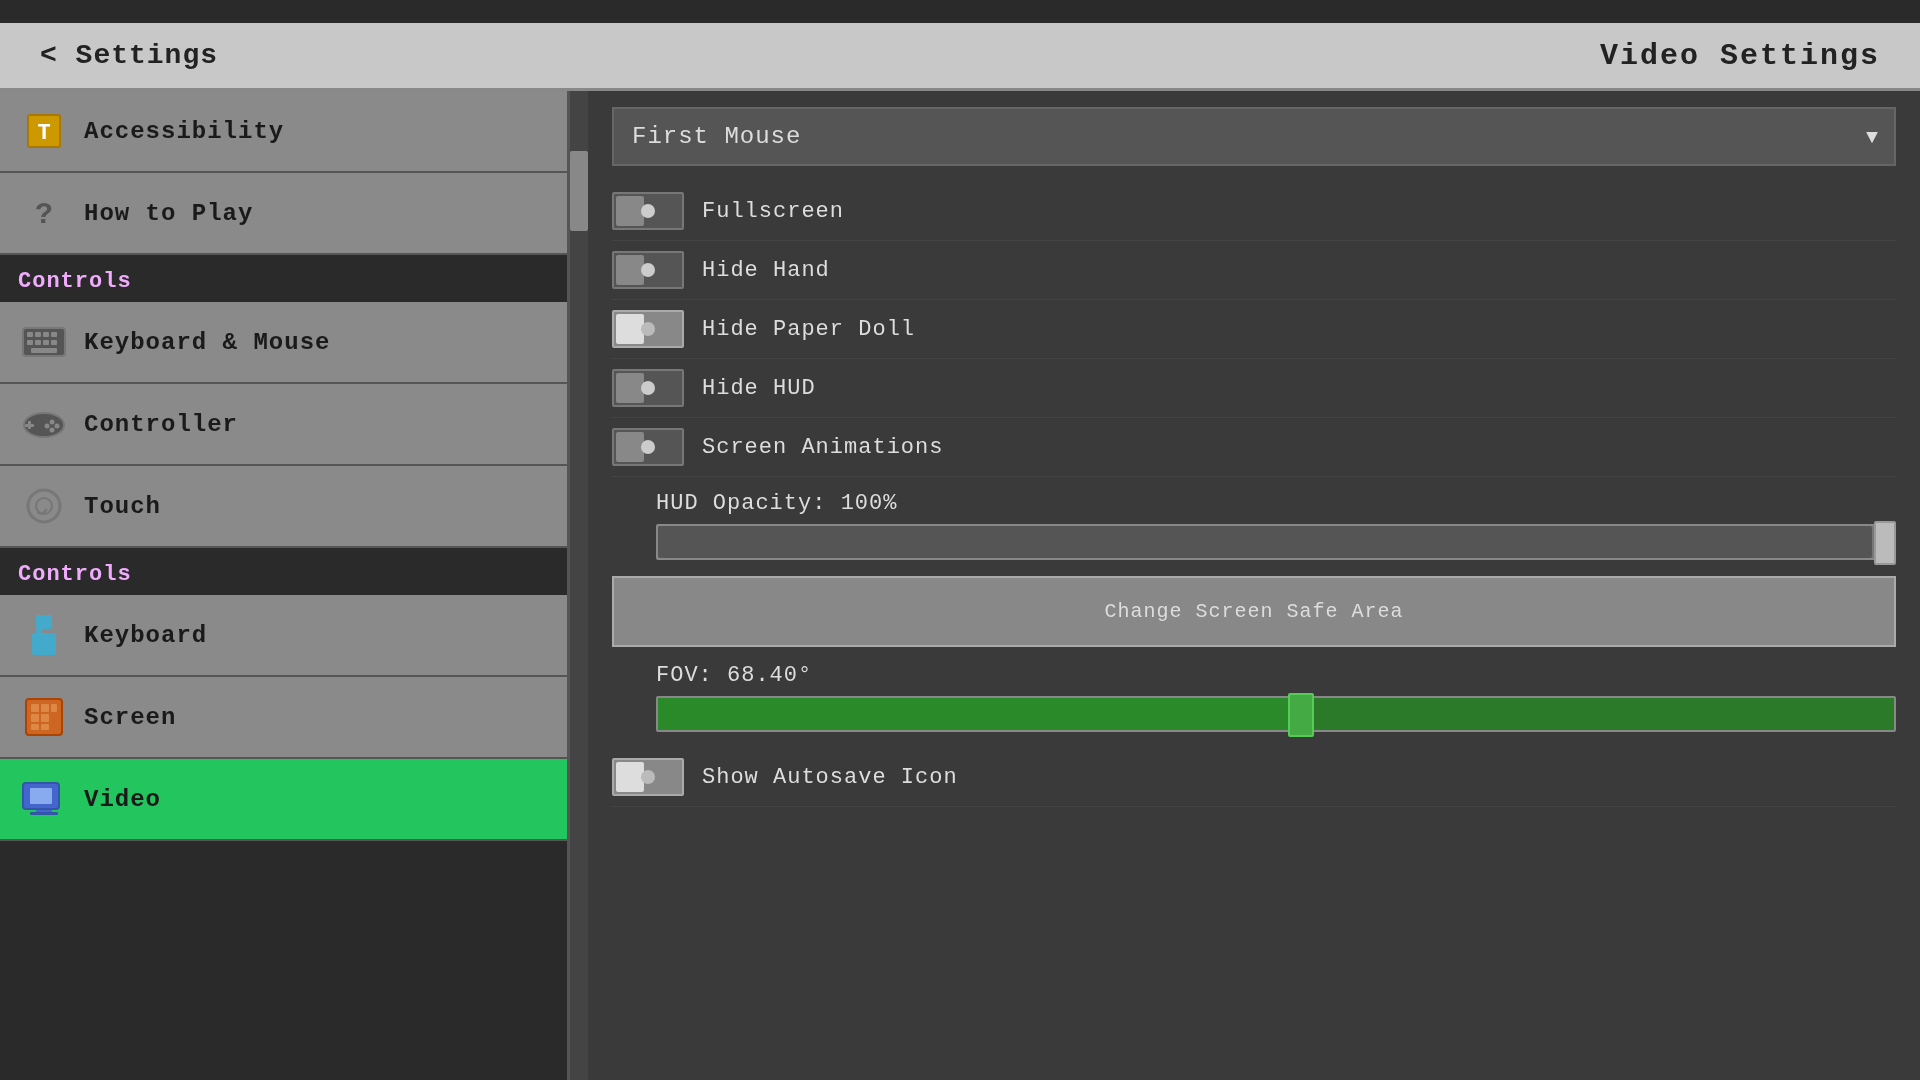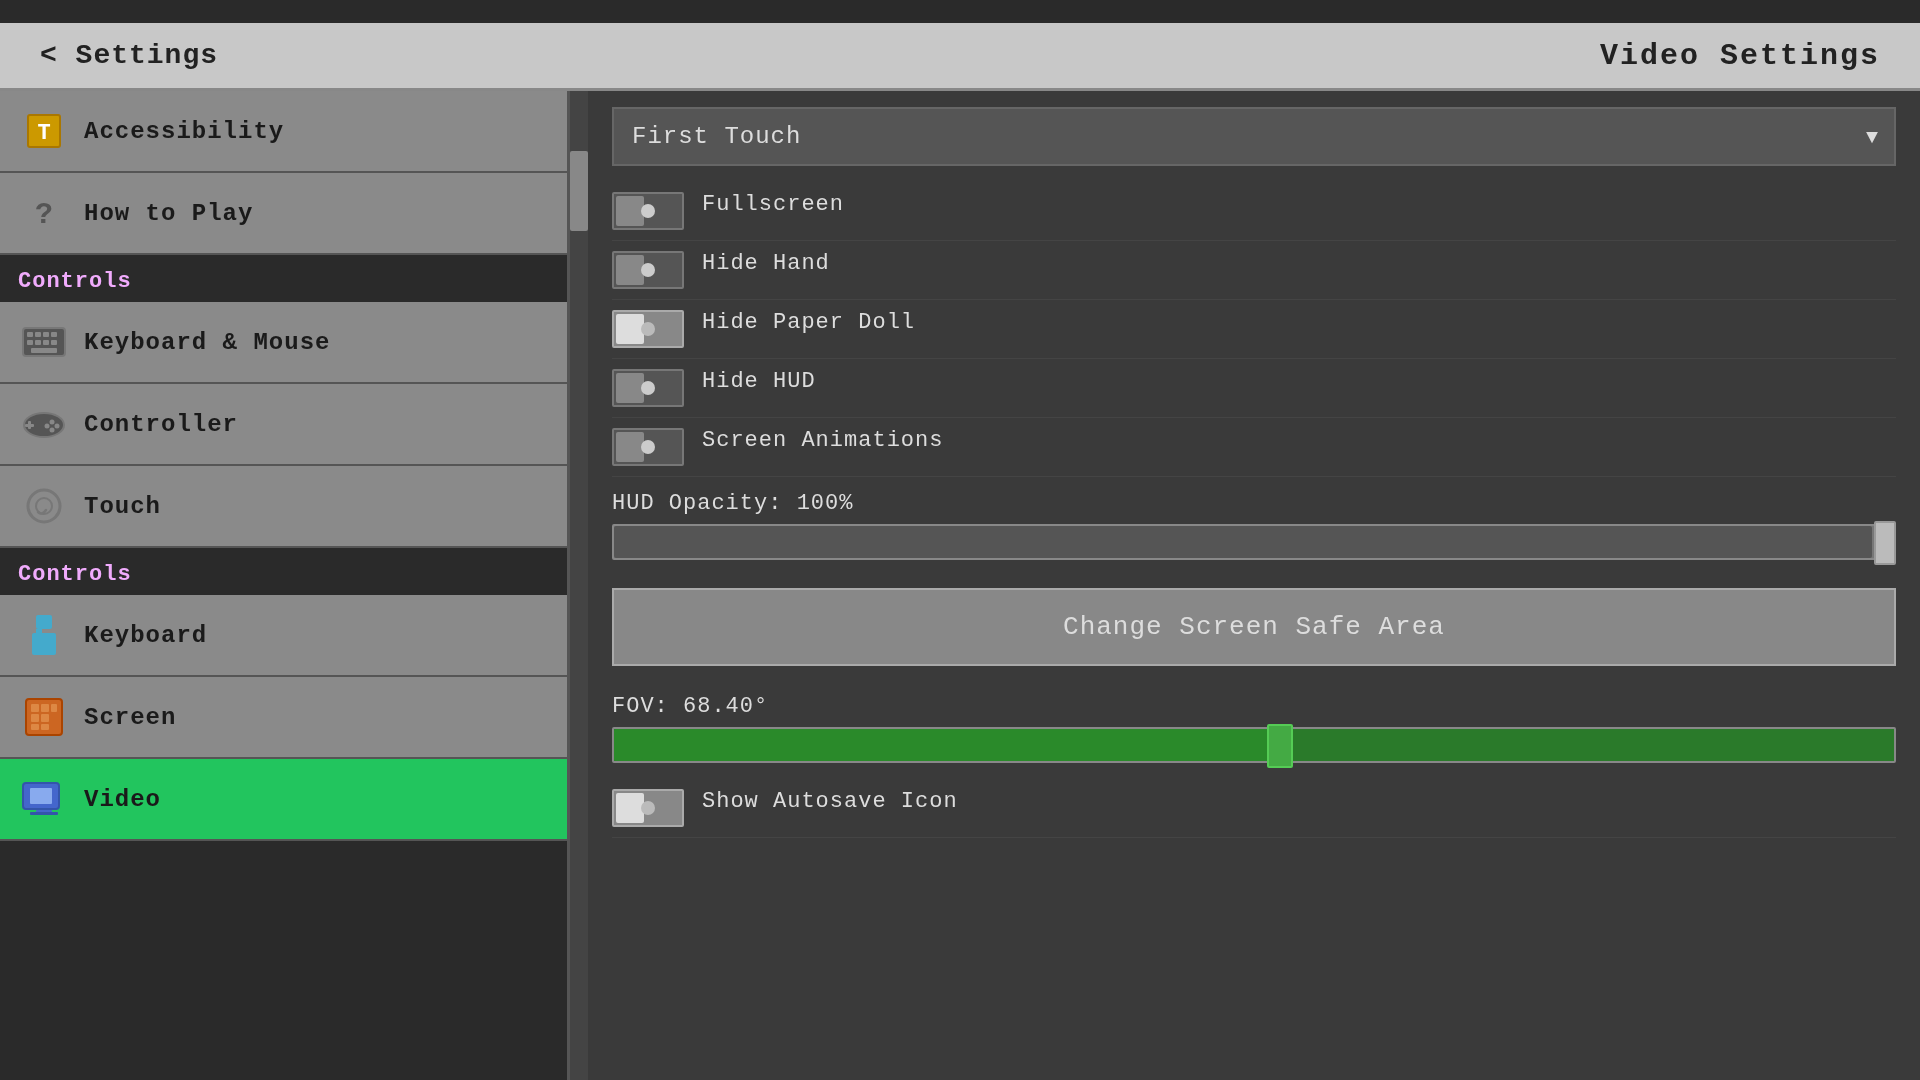--- a/index.html
+++ b/index.html
@@ -147,21 +147,21 @@
 
     
     .settings-list {
       flex: 1;
       overflow-y: auto;
       padding: 0 24px 24px 24px;
     }
 
     .setting-row {
       display: flex;
-      align-items: flex-start;
+      align-items: center;
       gap: 18px;
       padding: 10px 0;
       border-bottom: 1px solid #444;
     }
     .setting-label {
       font-size: 22px;
       color: #ddd;
       letter-spacing: 1px;
       flex: 1;
     }
@@ -194,20 +194,21 @@
       border-radius: 50%;
       position: absolute;
       left: 50%;
       top: 50%;
       transform: translate(-50%, -50%);
     }
 
     
     .slider-section {
       padding: 4px 0;
+      margin-left: 44px;
     }
     .slider-label {
       font-size: 22px;
       color: #ddd;
       letter-spacing: 1px;
       margin-bottom: 8px;
     }
     .slider-track {
       width: 100%;
       height: 36px;
@@ -245,28 +246,28 @@
       top: -5px;
       border-radius: 2px;
       cursor: pointer;
     }
 
     
     .btn-wide {
       background: #888;
       border: 2px solid #aaa;
       color: #ddd;
-      font-size: 26px;
+      font-size: 20px;
       font-family: 'Courier New', monospace;
       letter-spacing: 1px;
       padding: 22px 0;
       text-align: center;
       cursor: pointer;
       width: 100%;
-      margin: 24px 0;
+      margin: 12px 0;
     }
 
     
     svg { display: block; }
   </style>
 </head>
 <body>
 
 <div class="header">
   <div class="header-back">
@@ -389,21 +390,21 @@
 
   <div class="scrollbar-track">
     <div style="width:100%; height:80px; background:#888; margin-top:60px; border-radius:2px;"></div>
   </div>
 
   <div class="right-panel">
 
     <div class="dropdown-container">
       <div class="dropdown-wrapper">
         <div class="dropdown">
-          <span>First Touch</span>
+          <span>First Mouse</span>
         </div>
         <span class="dropdown-arrow">▼</span>
       </div>
     </div>
 
     <div class="settings-list">
 
       <div class="setting-row">
         <div class="toggle">
           <div class="toggle-inner"></div>

